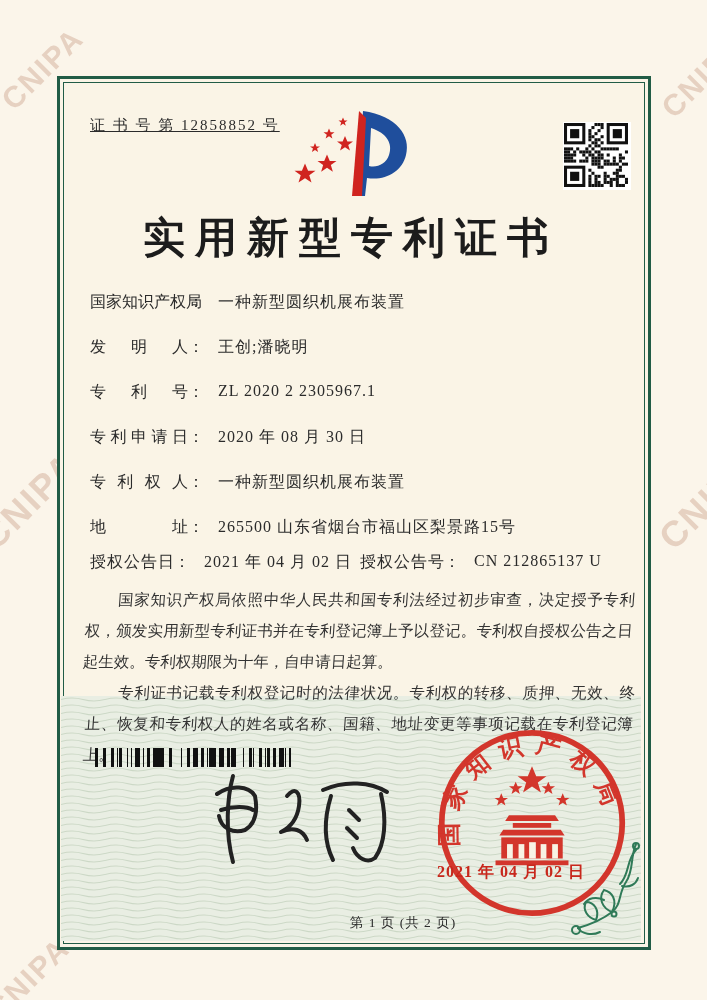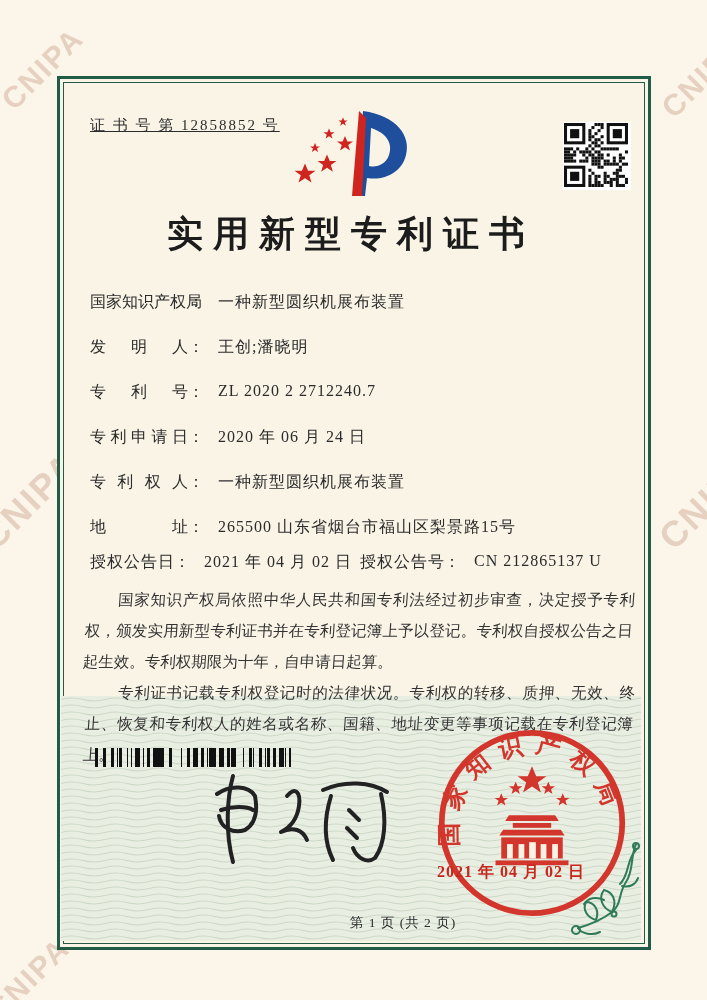--- a/index.html
+++ b/index.html
@@ -20,21 +20,21 @@
     position:absolute; left:57px; top:76px; width:588px; height:868px;
     border:3px solid #215c46; background:#faf4e6;
   }
   .frame-inner{ position:absolute; left:3px; top:3px; right:3px; bottom:3px; border:1px solid #215c46;}
   .wave-band{ position:absolute; left:61px; top:696px; width:580px; height:245px; }
   .cert-number{ position:absolute; left:90px; top:116px; font-size:15px; letter-spacing:2px;text-decoration:underline;}
   .logo{ position:absolute; left:293px; top:108px; }
   .qr{ position:absolute; left:563px; top:122px; width:66px; height:66px; background:#fff; padding:1px;}
   .title{
     position:absolute; left:57px; top:210px; width:588px; text-align:center;
-    font-size:36px; font-weight:bold; letter-spacing:10px; color:#1c1c1c;
+    font-size:42px; font-weight:bold; letter-spacing:10px; color:#1c1c1c;
   }
   .fields{ position:absolute; left:90px; top:292px; width:520px; font-size:16px;}
   .frow{ position:absolute; left:0; white-space:nowrap;}
   .flabel{ display:inline-block; width:98px; text-align:justify; text-align-last:justify; vertical-align:top;}
   .fcolon{ display:inline-block; vertical-align:top;}
   .fvalue{ display:inline-block; margin-left:10px; vertical-align:top; letter-spacing:1px;}
   .grant-right{ position:absolute; left:270px; white-space:nowrap;}
   .grant-right .flabel{ width:84px; }
   .body-text{ position:absolute; left:85px; top:584px; width:548px; font-size:15.5px; line-height:31px; text-align:justify; color:#333;}
   .body-text p{ margin:0; text-indent:2em; transform:skewX(-4deg);}
@@ -264,25 +264,25 @@
     <div class="frow" style="top:0;">
       <span class="flabel">国家知识产权局</span><span class="fcolon">：</span>
       <span class="fvalue">一种新型圆织机展布装置</span>
     </div>
     <div class="frow" style="top:45px;">
       <span class="flabel">发明人</span><span class="fcolon">：</span>
       <span class="fvalue">王创;潘晓明</span>
     </div>
     <div class="frow" style="top:90px;">
       <span class="flabel">专利号</span><span class="fcolon">：</span>
-      <span class="fvalue">ZL 2020 2 2712240.7</span>
+      <span class="fvalue">ZL 2020 2 2305967.1</span>
     </div>
     <div class="frow" style="top:135px;">
       <span class="flabel">专利申请日</span><span class="fcolon">：</span>
-      <span class="fvalue">2020 年 06 月 24 日</span>
+      <span class="fvalue">2020 年 08 月 30 日</span>
     </div>
     <div class="frow" style="top:180px;">
       <span class="flabel">专利权人</span><span class="fcolon">：</span>
       <span class="fvalue">一种新型圆织机展布装置</span>
     </div>
     <div class="frow" style="top:225px;">
       <span class="flabel">地址</span><span class="fcolon">：</span>
       <span class="fvalue">265500 山东省烟台市福山区梨景路15号</span>
     </div>
     <div class="frow" style="top:260px;">

